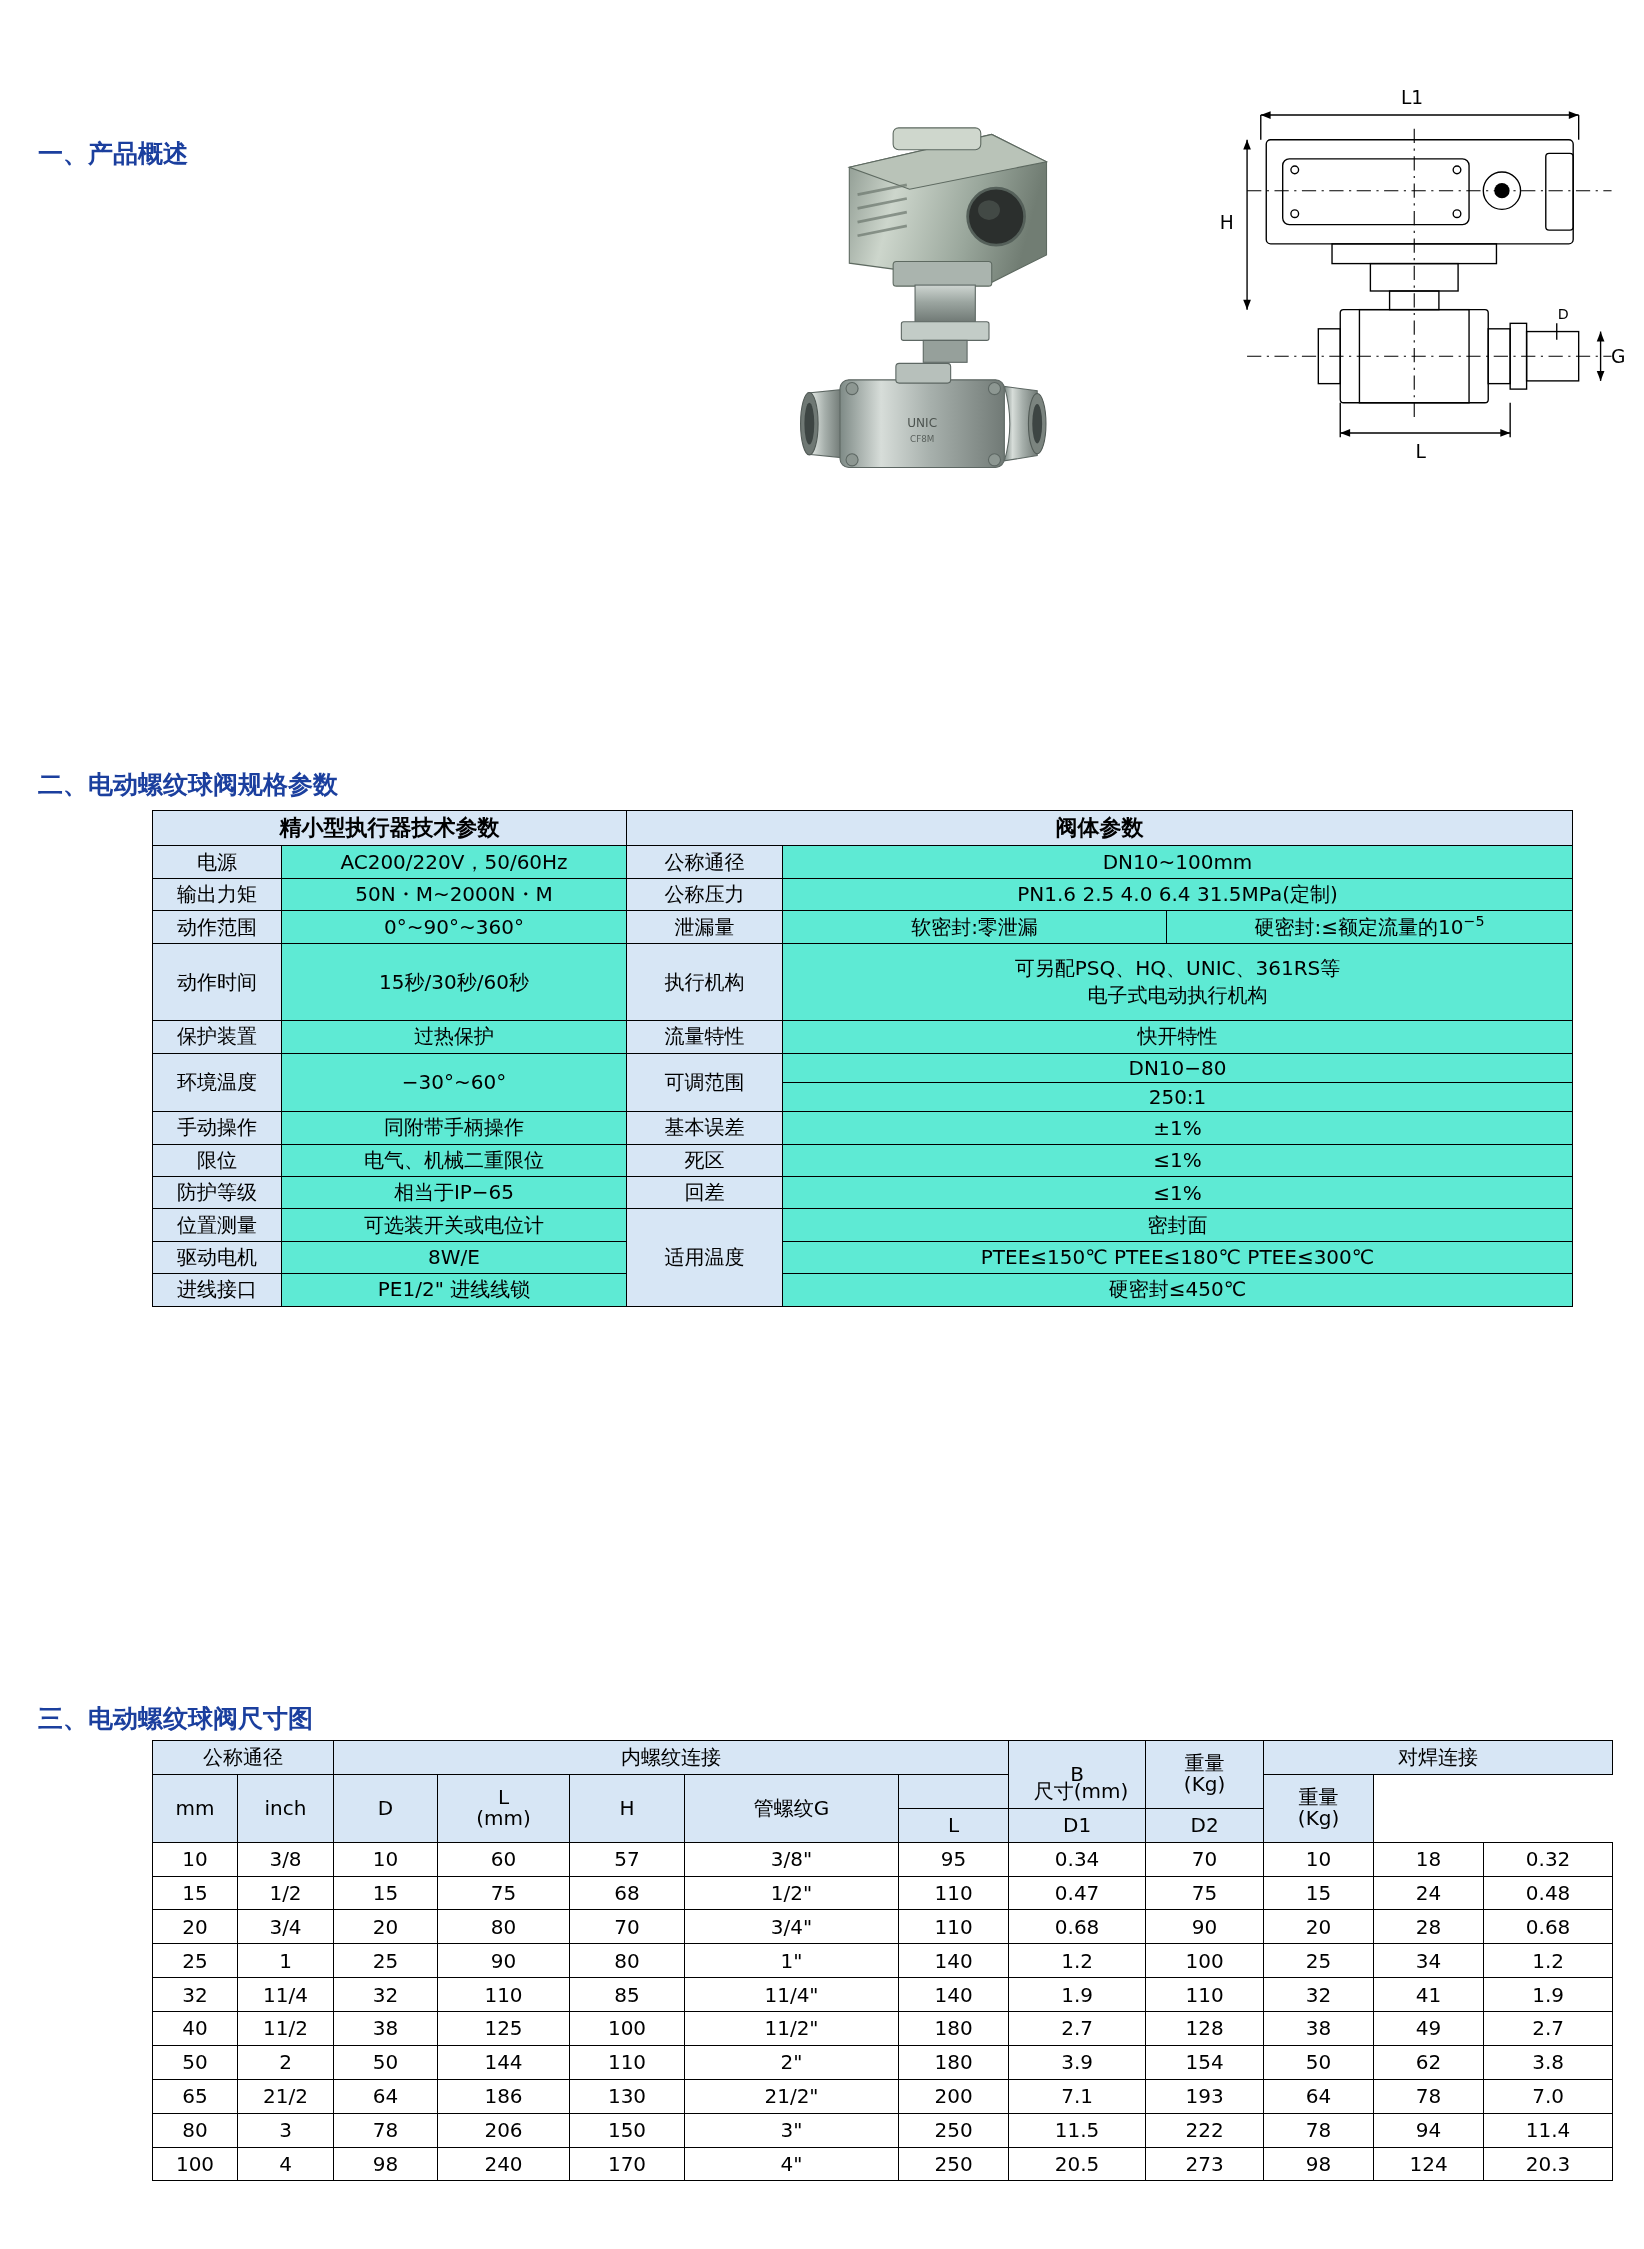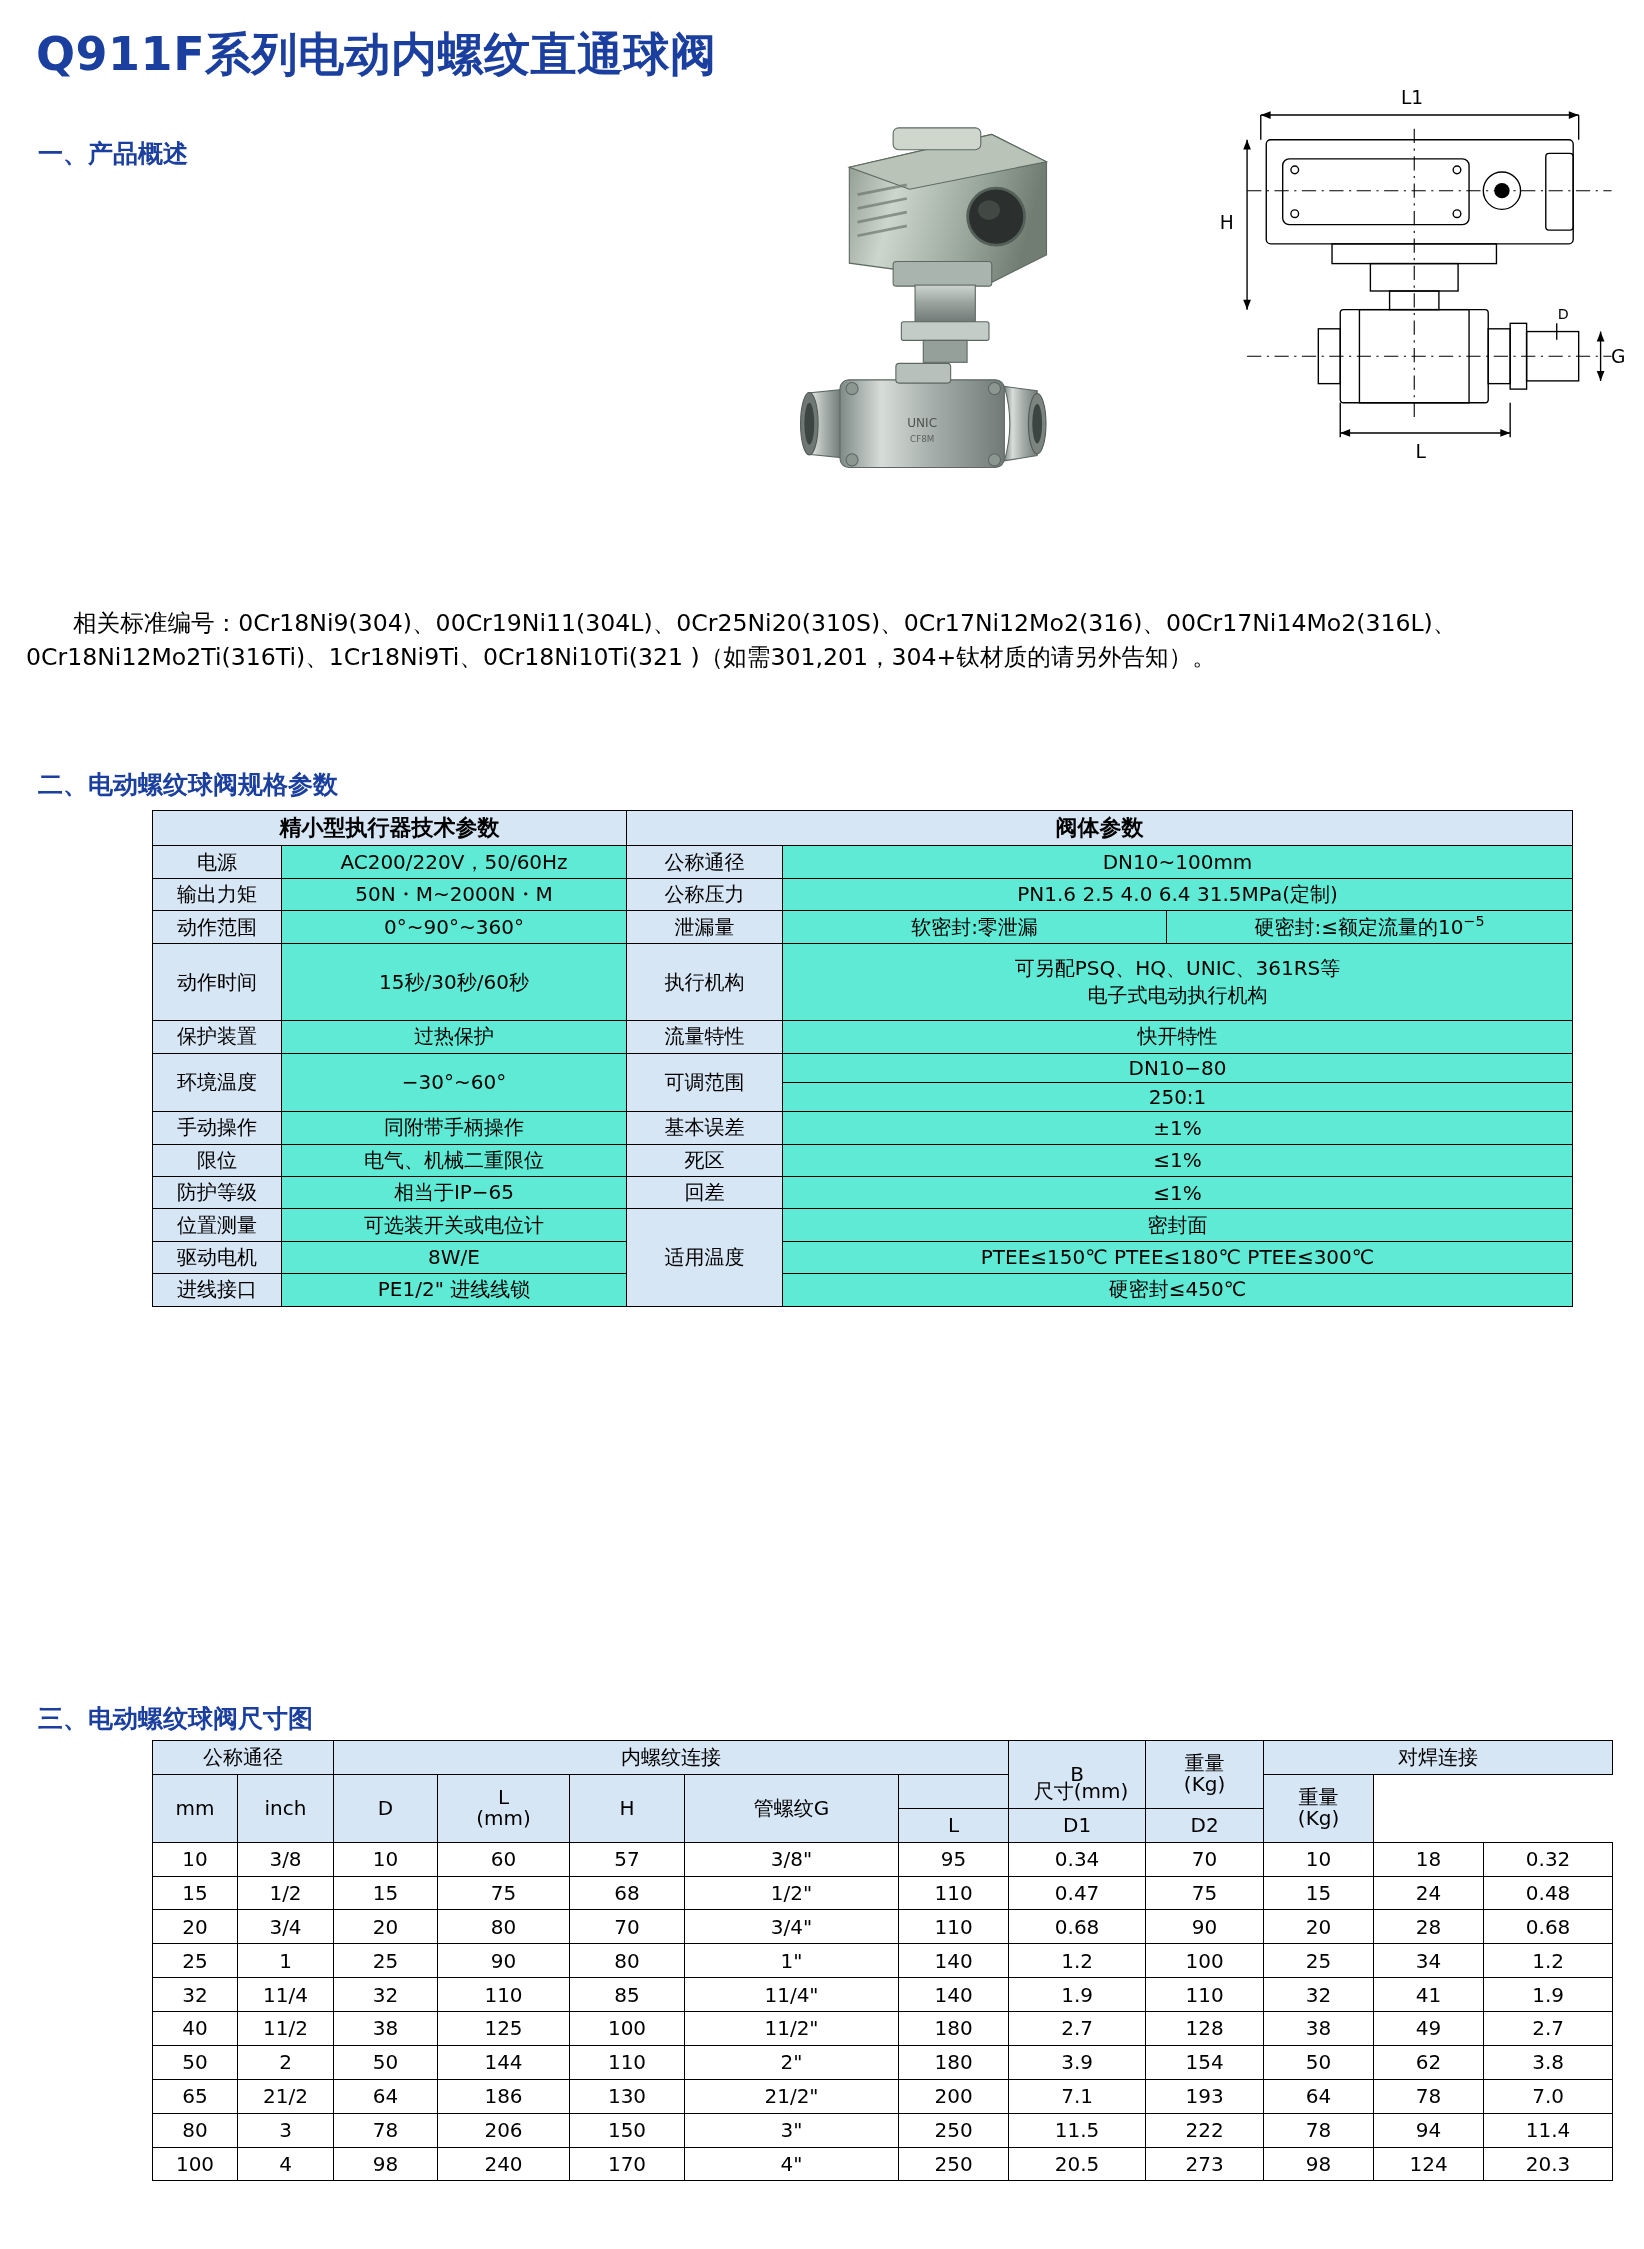--- a/index.html
+++ b/index.html
@@ -148,30 +148,24 @@
   .sub { font-size: 14.3px; vertical-align: super; }
 
   
   .two-line { line-height: 1.05; }
 </style>
 </head>
 <body>
 
 <div class="page">
 
-  <div class="title-bar">
-    <div class="main-title">Q911F系列电动内螺纹直通球阀</div>
-  </div>
 
   <div class="sec-heading" id="sec1-heading">一、产品概述</div>
 
 
-  <div class="body-wide">
-    <p>相关标准编号：0Cr18Ni9(304)、00Cr19Ni11(304L)、0Cr25Ni20(310S)、0Cr17Ni12Mo2(316)、00Cr17Ni14Mo2(316L)、0Cr18Ni12Mo2Ti(316Ti)、1Cr18Ni9Ti、0Cr18Ni10Ti(321 )（如需301,201，304+钛材质的请另外告知）。</p>
-  </div>
 
   <div class="photo-area">
     <svg width="422" height="493" viewBox="0 0 770 900" xmlns="http://www.w3.org/2000/svg">
       <defs>
         <linearGradient id="gmet" x1="0" y1="0" x2="1" y2="0">
           <stop offset="0%" stop-color="#7e8a86"></stop>
           <stop offset="25%" stop-color="#d7ddd9"></stop>
           <stop offset="55%" stop-color="#a7b0ac"></stop>
           <stop offset="100%" stop-color="#717a76"></stop>
         </linearGradient>

